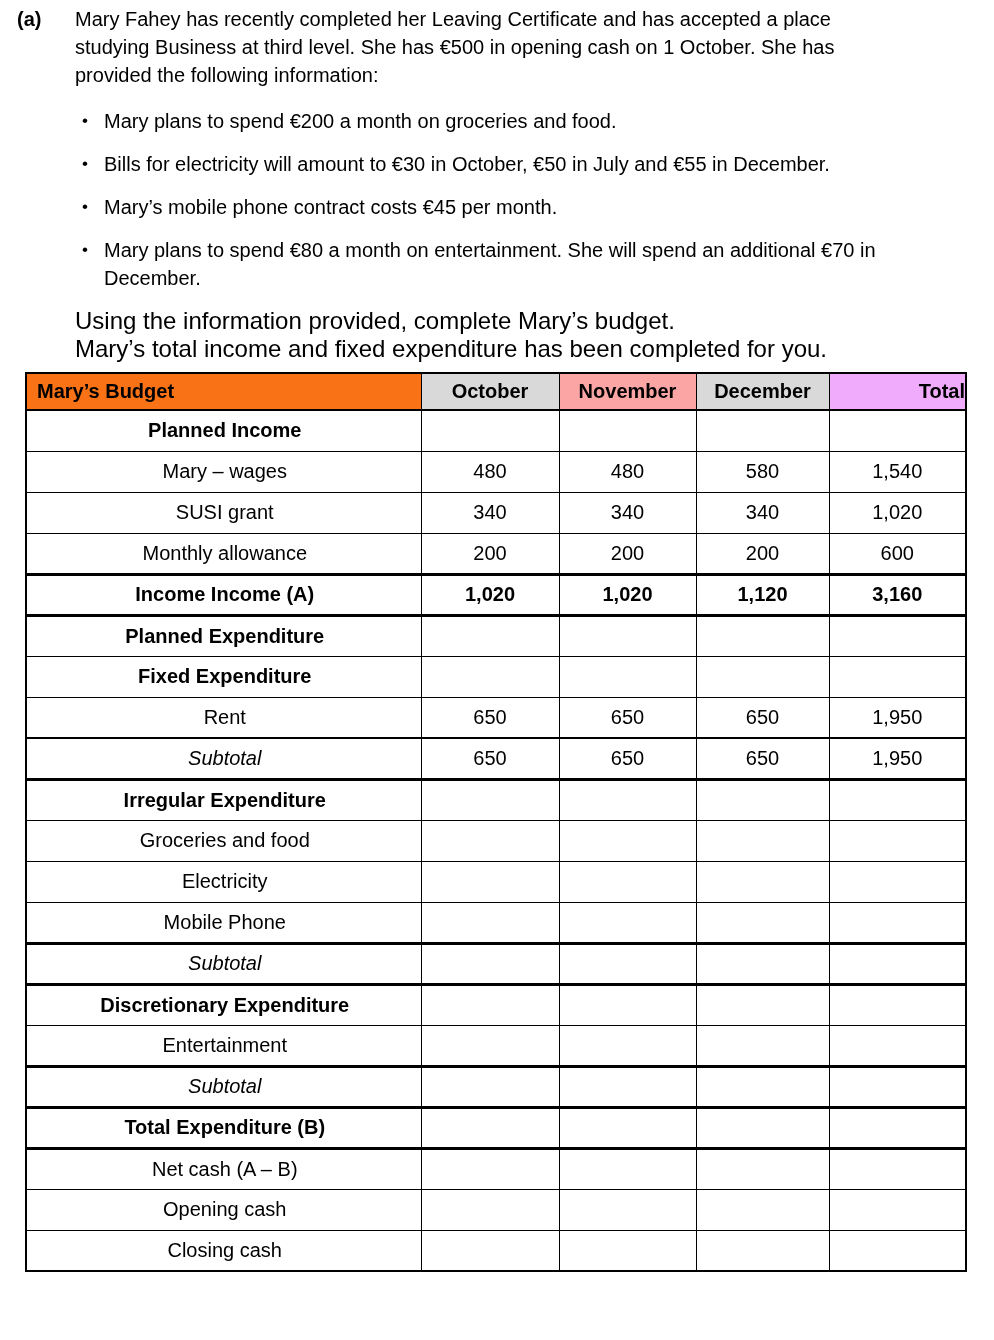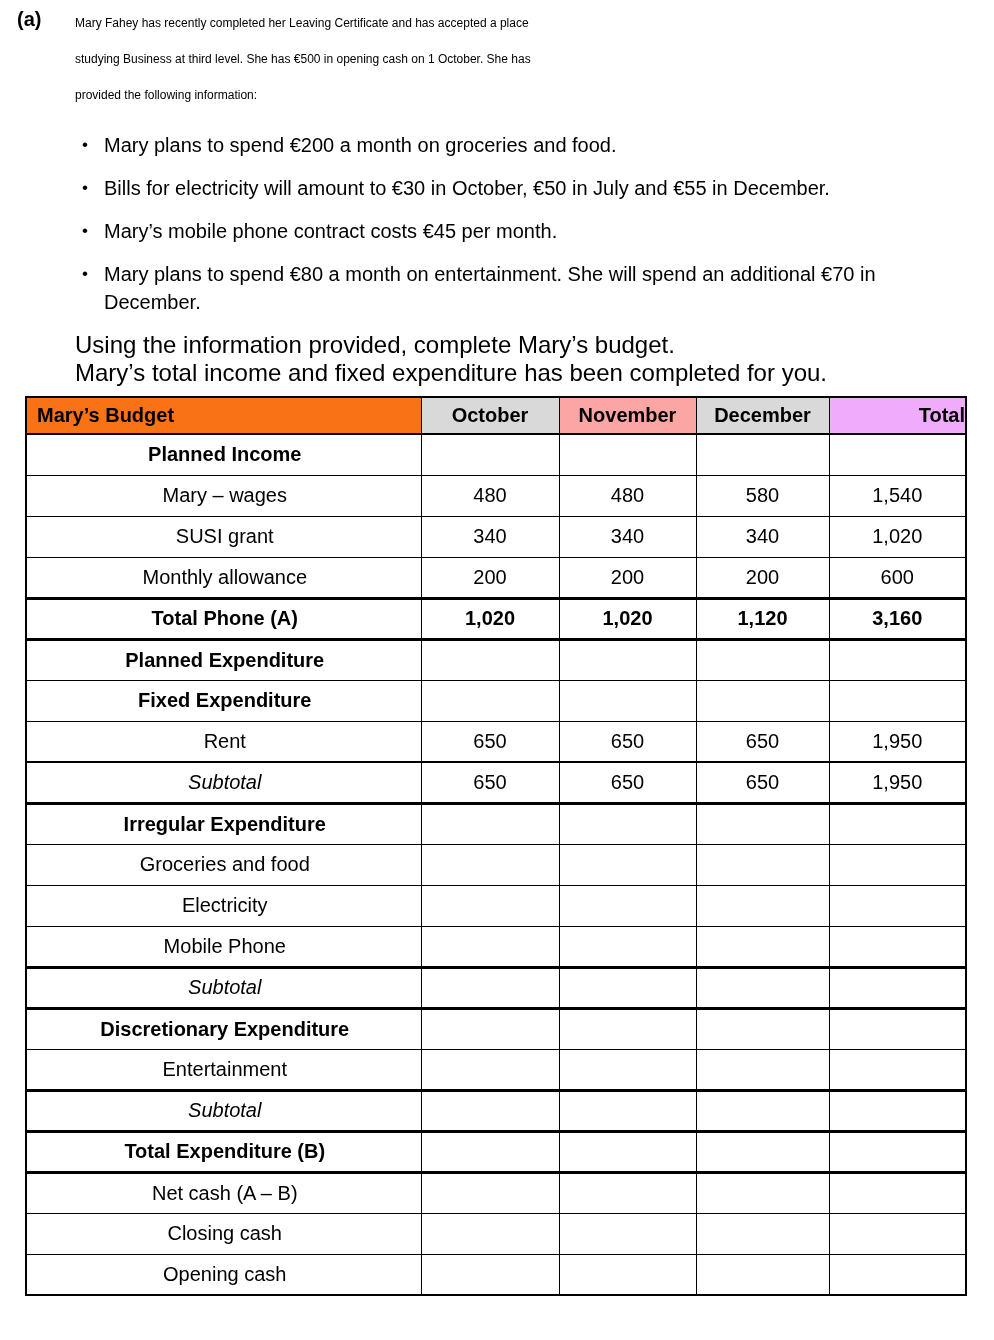--- a/index.html
+++ b/index.html
@@ -13,21 +13,21 @@
   }
   .page { position: relative; width: 994px; height: 1340px; padding-top: 5px; }
 
   
   .intro-row { position: relative; padding-left: 75px; padding-right: 40px; }
   .q-label {
     position: absolute; left: 17px; top: 0;
     font-weight: bold; font-size: 20px; line-height: 28px;
   }
   .para {
-    font-size: 12px; line-height: 36px;
+    font-size: 20px; line-height: 28px;
     white-space: pre-line;
   }
   .bullets { margin-top: 18px; }
   .bullet-item {
     display: flex; align-items: flex-start;
     padding-left: 82px; padding-right: 20px;
     margin-bottom: 15px;
   }
   .bullet-dot {
     width: 22px; flex: 0 0 22px;
@@ -145,21 +145,21 @@
           <td class="val">1,020</td>
         </tr>
         <tr>
           <td class="lbl normal">Monthly allowance</td>
           <td class="val">200</td>
           <td class="val">200</td>
           <td class="val">200</td>
           <td class="val">600</td>
         </tr>
         <tr class="bt">
-          <td class="lbl bold">Total Phone (A)</td>
+          <td class="lbl bold">Income Income (A)</td>
           <td class="val bold">1,020</td>
           <td class="val bold">1,020</td>
           <td class="val bold">1,120</td>
           <td class="val bold">3,160</td>
         </tr>
         <tr class="bt">
           <td class="lbl bold">Planned Expenditure</td>
           <td class="val"></td>
           <td class="val"></td>
           <td class="val"></td>
@@ -250,28 +250,28 @@
           <td class="val"></td>
         </tr>
         <tr class="bt">
           <td class="lbl normal">Net cash (A – B)</td>
           <td class="val"></td>
           <td class="val"></td>
           <td class="val"></td>
           <td class="val"></td>
         </tr>
         <tr>
+          <td class="lbl normal">Opening cash</td>
+          <td class="val"></td>
+          <td class="val"></td>
+          <td class="val"></td>
+          <td class="val"></td>
+        </tr>
+        <tr>
           <td class="lbl normal">Closing cash</td>
-          <td class="val"></td>
-          <td class="val"></td>
-          <td class="val"></td>
-          <td class="val"></td>
-        </tr>
-        <tr>
-          <td class="lbl normal">Opening cash</td>
           <td class="val"></td>
           <td class="val"></td>
           <td class="val"></td>
           <td class="val"></td>
         </tr>
       </tbody>
   </table>
 
 </div>
 

